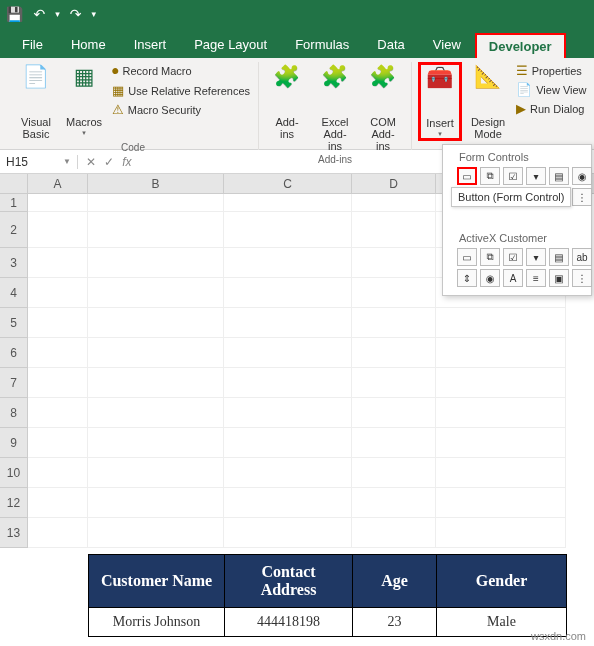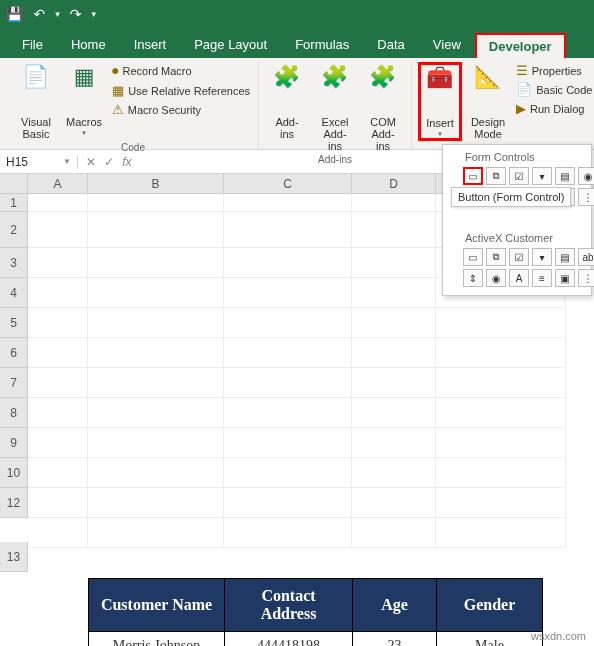--- a/index.html
+++ b/index.html
@@ -46,24 +46,24 @@
 
 
 .row { display: flex; }
 .row-h { width: 28px; background: #e6e6e6; border-right: 1px solid #ccc; border-bottom: 1px solid #ccc; text-align: center; font-size: 12px; color: #555; display: flex; align-items: center; justify-content: center; }
 .cell { border-right: 1px solid #eee; border-bottom: 1px solid #eee; font-size: 12px; display: flex; align-items: center; justify-content: center; }
 
 
 .dtable { position: absolute; left: 88px; top: 6px; border-collapse: collapse; }
 .dtable th { background: #1f3864; color: #fff; font-family: 'Times New Roman', serif; font-weight: bold; font-size: 16px; padding: 8px 10px; border: 1px solid #000; text-align: center; }
 .dtable td { background: #fff; font-family: 'Times New Roman', serif; font-size: 14px; padding: 6px 10px; border: 1px solid #000; text-align: center; }
-.dtable th.nm { width: 136px; text-align: center; } .dtable th.ca { width: 128px; } .dtable th.ag { width: 84px; } .dtable th.gn { width: 106px; }
-
-
-.popup { position: absolute; top: 144px; left: 442px; width: 150px; background: #fff; border: 1px solid #c6c6c6; box-shadow: 2px 2px 6px rgba(0,0,0,.2); z-index: 100; padding: 4px 6px 8px 20px; }
+.dtable th.nm { width: 136px; text-align: center; } .dtable th.ca { width: 128px; } .dtable th.ag { width: 84px; } .dtable th.gn { width: 130px; }
+
+
+.popup { position: absolute; top: 144px; left: 442px; width: 150px; background: #fff; border: 1px solid #c6c6c6; box-shadow: 2px 2px 6px rgba(0,0,0,.2); z-index: 100; padding: 4px 6px 8px 14px; }
 .popup .section-title { font-size: 11px; color: #666; padding: 2px 0 4px 2px; }
 .popup .grid { display: grid; grid-template-columns: repeat(6, 20px); gap: 3px; }
 .popup .ctrl { width: 20px; height: 18px; border: 1px solid #bbb; display: flex; align-items: center; justify-content: center; font-size: 10px; color: #333; cursor: pointer; background: #fafafa; }
 .popup .ctrl.sel { border: 2px solid red; }
 .tooltip { position: absolute; top: 42px; left: 8px; background: #fff; border: 1px solid #c6c6c6; padding: 3px 6px; font-size: 11px; white-space: nowrap; z-index: 101; box-shadow: 1px 1px 3px rgba(0,0,0,.15); }
 
 .watermark { position: absolute; bottom: 4px; right: 8px; font-size: 11px; color: #888; }
 </style>
 </head>
 <body>
@@ -151,21 +151,21 @@
           <span class="lbl" style="white-space:pre-line">Design
 Mode</span>
         </div>
       <div class="ribbon-row">
         <div class="btn-small">
             <span class="ico">☰</span>
             <span>Properties</span>
           </div>
         <div class="btn-small">
             <span class="ico">📄</span>
-            <span>Basic Code</span>
+            <span>View View</span>
           </div>
         <div class="btn-small">
             <span class="ico">▶</span>
             <span>Run Dialog</span>
           </div>
       </div>
     </div>
     <div class="group-label">&nbsp;</div>
   </div>
 </div>
@@ -275,21 +275,21 @@
       </div>
       <div class="row">
         <div class="row-h" style="height: 30px;">12</div>
         <div class="cell colA" style="height: 30px;"></div>
         <div class="cell colB" style="height: 30px;"></div>
         <div class="cell colC" style="height: 30px;"></div>
         <div class="cell colD" style="height: 30px;"></div>
         <div class="cell colE" style="height: 30px;"></div>
       </div>
       <div class="row">
-        <div class="row-h" style="height: 30px; margin-top: 24px;">13</div>
+        <div class="row-h" style="height: 30px;">13</div>
         <div class="cell colA" style="height: 30px;"></div>
         <div class="cell colB" style="height: 30px;"></div>
         <div class="cell colC" style="height: 30px;"></div>
         <div class="cell colD" style="height: 30px;"></div>
         <div class="cell colE" style="height: 30px;"></div>
       </div>
     </div>
 
   <div style="position:relative">
     <table class="dtable">

